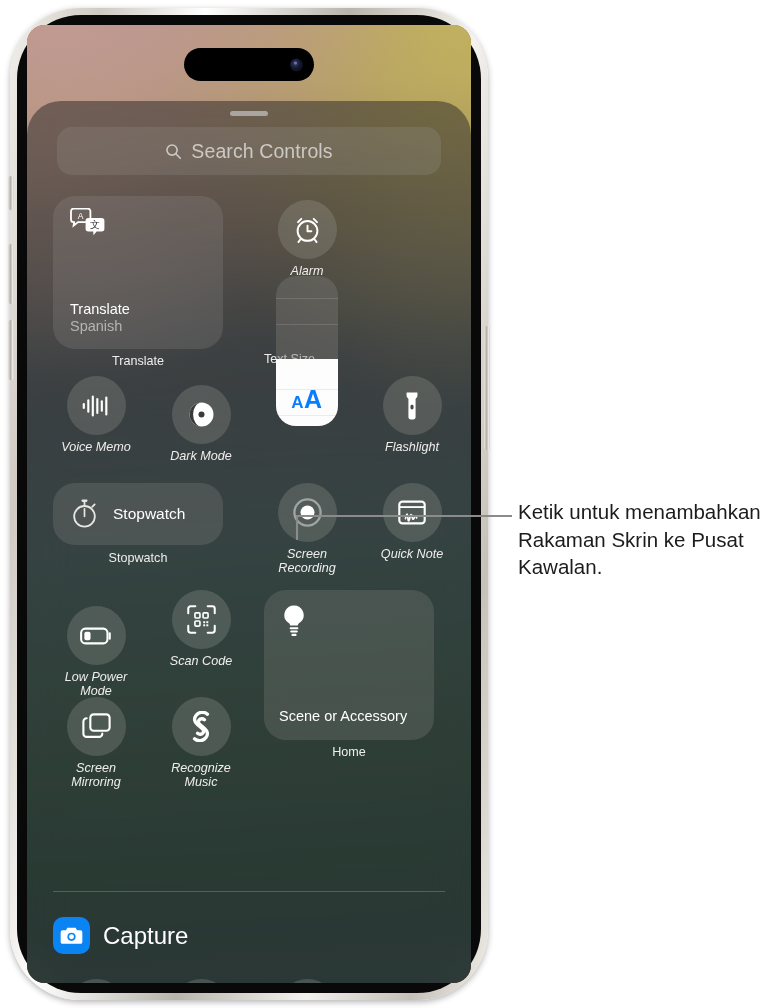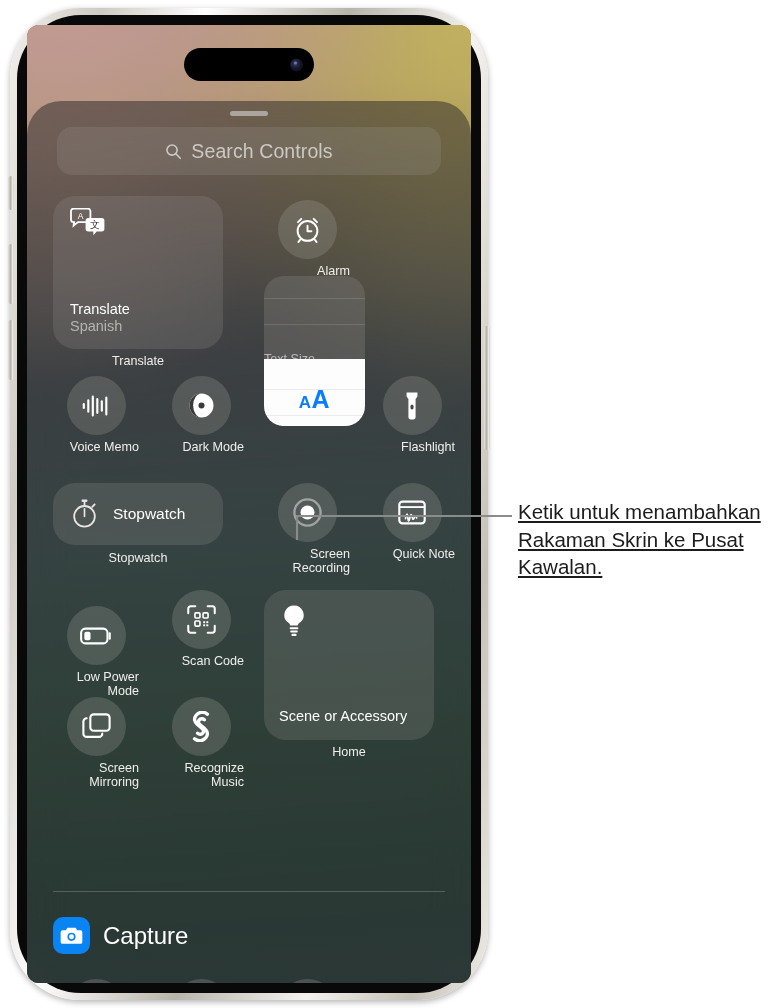--- a/index.html
+++ b/index.html
@@ -4,21 +4,21 @@
 <style>
   html,body{margin:0;padding:0;background:#ffffff;}
   body{width:771px;height:1008px;overflow:hidden;font-family:"Liberation Sans",sans-serif;position:relative;}
 
   
   #phone{position:absolute;left:10px;top:8px;width:478px;height:992px;}
   .frame-outer{position:absolute;inset:0;border-radius:70px;
     background:linear-gradient(100deg,#f2f0ec 0%,#cfcac2 14%,#ffffff 30%,#b9b4ab 52%,#f4f2ee 72%,#c6c1b8 88%,#eeebe6 100%);
     box-shadow:0 2px 6px rgba(0,0,0,.30);}
   .frame-inner{position:absolute;left:7px;top:7px;right:7px;bottom:7px;border-radius:64px;background:#090909;}
-  .screen{position:absolute;left:17px;top:17px;right:17px;bottom:17px;border-radius:12px;overflow:hidden;background:#a16207;}
+  .screen{position:absolute;left:17px;top:17px;right:17px;bottom:17px;border-radius:18px;overflow:hidden;background:#a16207;}
 
   
   .btn-side{position:absolute;background:linear-gradient(90deg,#e8e5e0,#b4afa6 45%,#f3f1ed 80%,#cdc8c0);border-radius:3px;}
   .btn-action{left:-2px;top:168px;width:6px;height:34px;}
   .btn-volup{left:-2px;top:236px;width:6px;height:60px;}
   .btn-voldn{left:-2px;top:312px;width:6px;height:60px;}
   .btn-power{right:-2px;top:318px;width:6px;height:124px;}
 
   
   .wall{position:absolute;inset:0;
@@ -41,21 +41,21 @@
 
   
   .searchbar{position:absolute;left:30px;right:30px;top:26px;height:48px;border-radius:15px;
     background:rgba(150,146,138,.26);display:flex;align-items:center;justify-content:center;gap:9px;}
   .searchbar .sicon{width:17px;height:17px;flex:0 0 auto;}
   .searchph{font-size:19.5px;color:#ccc8c4;letter-spacing:.1px;}
 
   
   .grid{position:absolute;left:26px;right:26px;top:95px;}
   .row{position:relative;}
-  .cellwrap{position:absolute;width:86px;text-align:right;}
+  .cellwrap{position:absolute;width:86px;text-align:center;font-style:italic;}
   .col0{left:0px;}.col1{left:105px;}.col2{left:211px;}.col3{left:316px;}
 
   .circ{width:59px;height:59px;border-radius:50%;background:rgba(168,166,160,.26);
     margin:0 auto;display:flex;align-items:center;justify-content:center;}
   .clabel{margin-top:5px;font-size:12.6px;line-height:14.2px;color:#efeeec;white-space:pre-line;}
 
   
   .tile{position:absolute;border-radius:22px;background:rgba(150,148,142,.24);}
   .tile-label{position:absolute;font-size:12.6px;color:#efeeec;text-align:center;}
 
@@ -84,21 +84,21 @@
   .home-tile .scene{position:absolute;left:15px;right:10px;bottom:16px;font-size:14.5px;color:#fff;}
 
   .divider{position:absolute;left:26px;right:26px;height:1px;background:rgba(255,255,255,.20);}
 
   .capture{position:absolute;left:26px;display:flex;align-items:center;gap:13px;}
   .cap-icon{width:37px;height:37px;border-radius:10px;background:#0b84f3;display:flex;align-items:center;justify-content:center;}
   .cap-label{font-size:24px;color:#fff;}
 
   
   .callout{position:absolute;left:518px;top:498px;width:248px;}
-  .callout p{margin:0;font-size:20.5px;line-height:27.5px;color:#1c1c1c;text-decoration:underline;}
+  .callout p{margin:0;font-size:20.5px;line-height:27.5px;color:#1c1c1c;}
   .leader{position:absolute;pointer-events:none;}
 </style>
 </head>
 <body>
 
 <div id="phone">
   <div class="frame-outer"></div>
   <div class="btn-side btn-action"></div>
   <div class="btn-side btn-volup"></div>
   <div class="btn-side btn-voldn"></div>
@@ -152,21 +152,21 @@
             </div>
             <div class="clabel">Alarm</div>
           </div>
 
 
         </div>
 
         <div class="row" style="height:107px;">
 
           <div style="position:absolute;left:211px;top:-100px;width:86px;">
-            <div class="ts-slider" style="left:0;padding-left:39px;">
+            <div class="ts-slider" style="left:12px;">
               <div class="ts-fill" id="tsfill" style="height: 45%;">
                 <div class="ts-line dk" style="top:30px;"></div>
                 <div class="ts-line dk" style="top:56px;"></div>
               </div>
               <div class="ts-line" style="top:22px;"></div>
               <div class="ts-line" style="top:48px;"></div>
               <div class="ts-aa">
                 <span class="s">A</span><span class="b">A</span>
               </div>
             </div>
@@ -182,21 +182,21 @@
                   <line x1="12.6" y1="3" x2="12.6" y2="23"></line>
                   <line x1="17.4" y1="5.5" x2="17.4" y2="20.5"></line>
                   <line x1="22.2" y1="8" x2="22.2" y2="18"></line>
                   <line x1="27" y1="4" x2="27" y2="22"></line>
                 </g>
               </svg>
             </div>
             <div class="clabel">Voice Memo</div>
           </div>
 
-          <div class="cellwrap col1" style="top:0;">
+          <div class="cellwrap col1" style="top:9px;">
             <div class="circ">
               <svg width="29" height="29" viewBox="0 0 30 30">
                 <circle cx="15" cy="15" r="12.4" fill="#fff"></circle>
                 <path d="M15 2.6a12.4 12.4 0 0 0 0 24.8 5.6 8 0 0 1 0-24.8" fill="#3a3a38"></path>
                 <circle cx="15" cy="15" r="3.1" fill="#3a3a38"></circle>
               </svg>
             </div>
             <div class="clabel">Dark Mode</div>
           </div>
 

